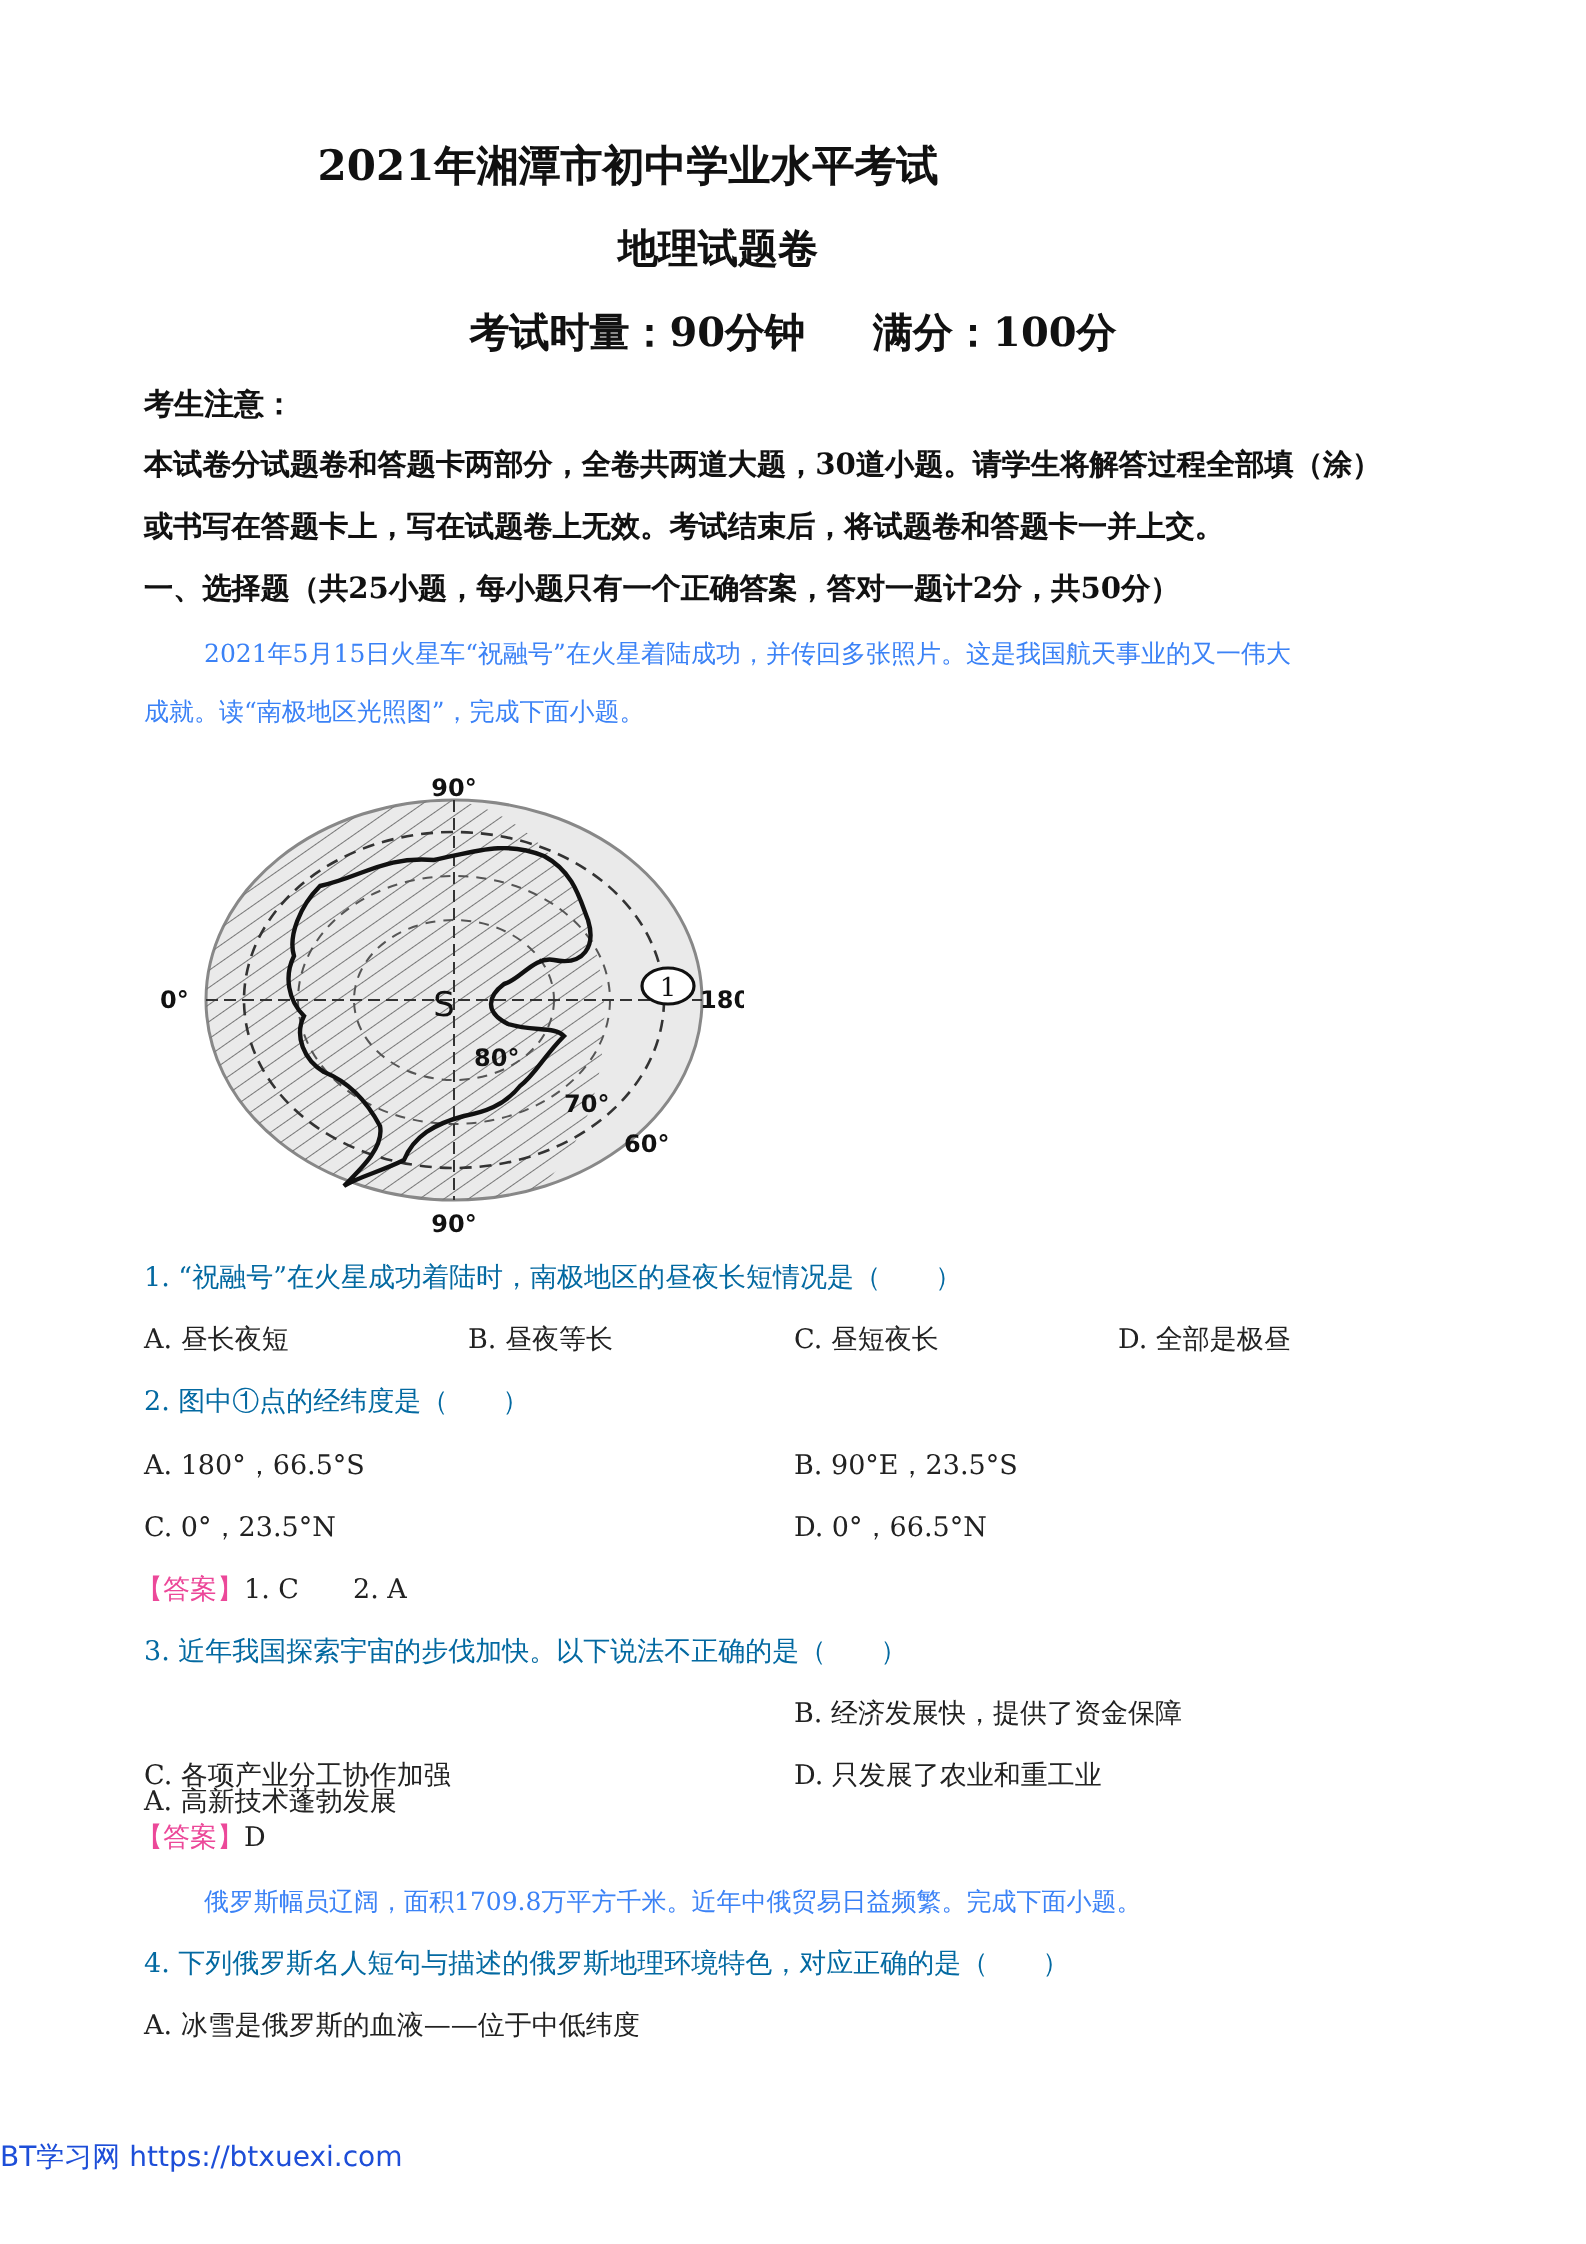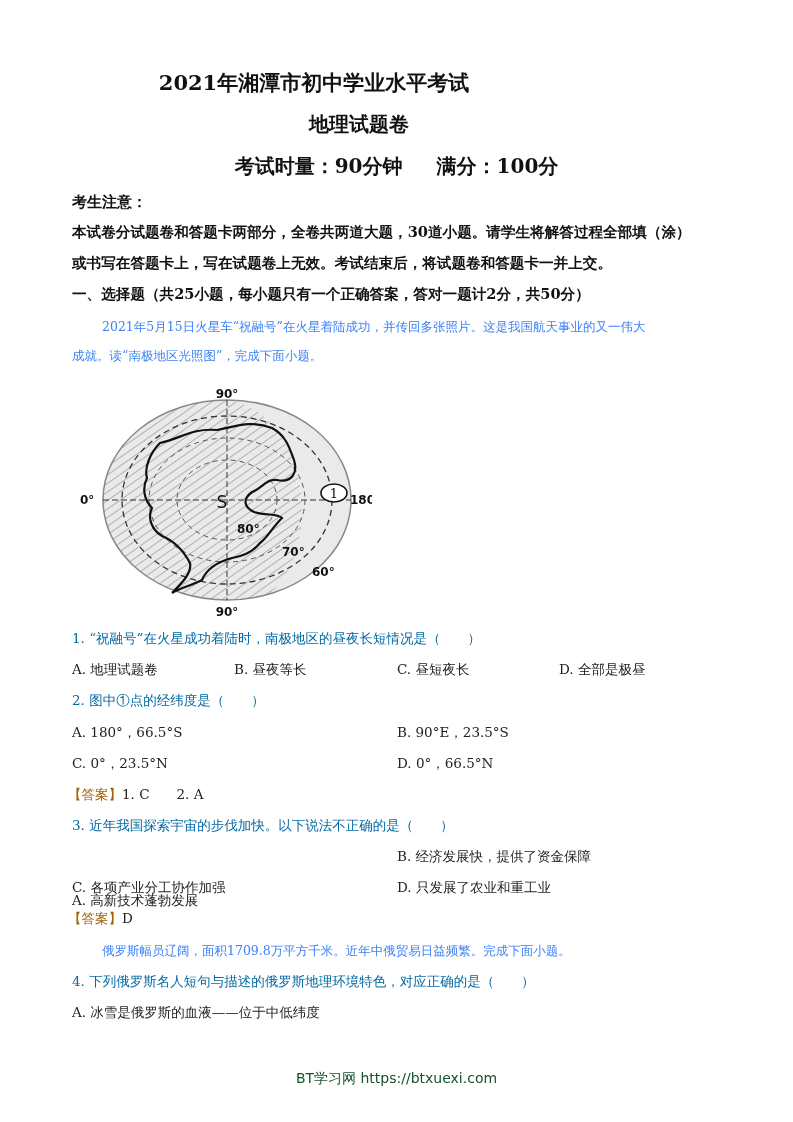--- a/index.html
+++ b/index.html
@@ -6,22 +6,22 @@
   body { width: 793px; height: 1122px; position: relative; overflow: hidden; color: #111; }
   .abs { position: absolute; white-space: nowrap; }
   .title1 { left: 0; width: 628px; text-align: center; top: 69px; font-size: 21px; font-weight: bold; font-family: "DejaVu Serif", serif; }
   .title2 { left: 0; width: 718px; text-align: center; top: 111px; font-size: 20px; font-weight: bold; font-family: "DejaVu Serif", serif; }
   .title3 { left: 0; width: 793px; text-align: center; top: 153px; font-size: 20px; font-weight: bold; font-family: "DejaVu Serif", serif; word-spacing: 0; }
   .title3 .gap { display: inline-block; width: 34px; }
   .notice { left: 72px; font-size: 15px; font-weight: bold; font-family: "DejaVu Serif", serif; }
   .para { font-size: 12.5px; font-family: "DejaVu Serif", serif; color: #3b82f6; }
   .q { font-size: 13.5px; font-family: "DejaVu Serif", serif; color: #0369a1; }
   .opt { font-size: 13.5px; font-family: "DejaVu Serif", serif; color: #222; }
-  .ans-tag { color: #a16207; }
-  .footer { left: 0; width: 793px; text-align: center; top: 1070px; font-size: 14px; color: #14532d; font-family: "DejaVu Sans", sans-serif; }
+  .ans-tag { color: #ec4899; }
+  .footer { left: 0; width: 793px; top: 1070px; font-size: 14px; color: #1d4ed8; font-family: "DejaVu Sans", sans-serif; }
   .figure { position: absolute; left: 72px; top: 388px; width: 300px; height: 230px; }
 </style>
 </head>
 <body>
 
 <div>
 
   <div class="abs title1">2021年湘潭市初中学业水平考试</div>
   <div class="abs title2">地理试题卷</div>
   <div class="abs title3">
@@ -70,21 +70,21 @@
       <text x="8" y="116" font-size="12" font-weight="bold" font-family="DejaVu Sans, sans-serif" fill="#111">0°</text>
       <text x="278" y="116" font-size="12" font-weight="bold" font-family="DejaVu Sans, sans-serif" fill="#111">180°</text>
       <text x="150" y="120" text-anchor="middle" font-size="17" font-family="DejaVu Sans, sans-serif" fill="#111">S</text>
       <text x="165" y="145" font-size="12" font-weight="bold" font-family="DejaVu Sans, sans-serif" fill="#111">80°</text>
       <text x="210" y="168" font-size="12" font-weight="bold" font-family="DejaVu Sans, sans-serif" fill="#111">70°</text>
       <text x="240" y="188" font-size="12" font-weight="bold" font-family="DejaVu Sans, sans-serif" fill="#111">60°</text>
     </svg>
   </div>
 
   <div class="abs q" style="left:72px; top:630px;">1. “祝融号”在火星成功着陆时，南极地区的昼夜长短情况是（　　）</div>
-  <div class="abs opt" style="left:72px; top:661px;">A. 地理试题卷</div>
+  <div class="abs opt" style="left:72px; top:661px;">A. 昼长夜短</div>
   <div class="abs opt" style="left:234px; top:661px;">B. 昼夜等长</div>
   <div class="abs opt" style="left:397px; top:661px;">C. 昼短夜长</div>
   <div class="abs opt" style="left:559px; top:661px;">D. 全部是极昼</div>
 
   <div class="abs q" style="left:72px; top:692px;">2. 图中①点的经纬度是（　　）</div>
   <div class="abs opt" style="left:72px; top:724px;">A. 180°，66.5°S</div>
   <div class="abs opt" style="left:397px; top:724px;">B. 90°E，23.5°S</div>
   <div class="abs opt" style="left:72px; top:755px;">C. 0°，23.5°N</div>
   <div class="abs opt" style="left:397px; top:755px;">D. 0°，66.5°N</div>
 

